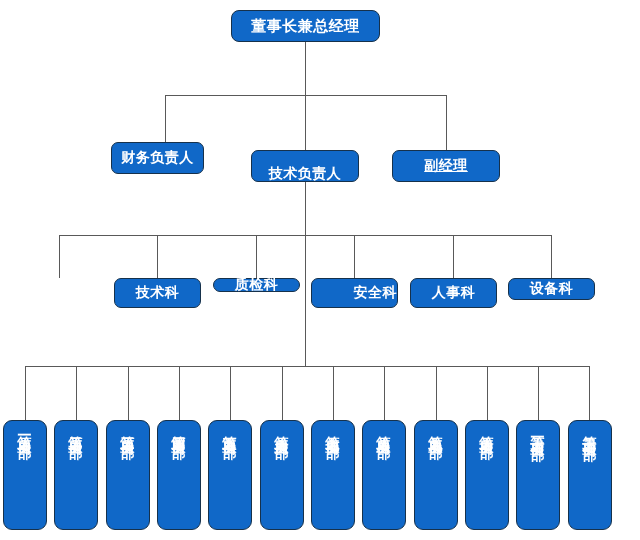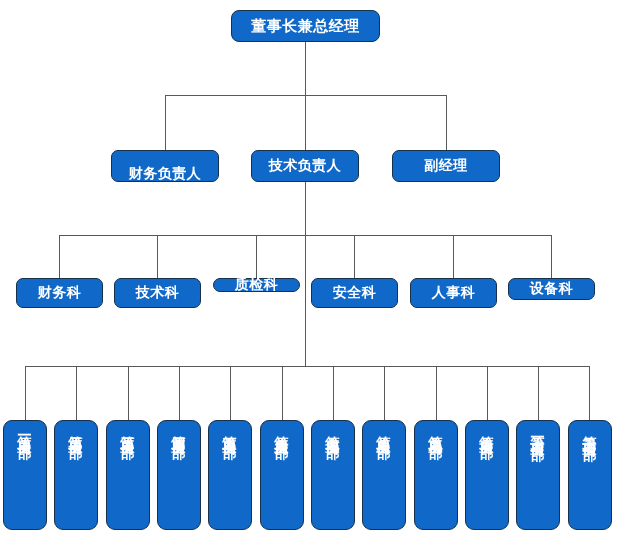--- a/index.html
+++ b/index.html
@@ -101,40 +101,37 @@
   <div class="line line-v" style="left:384px; top:366px; height:54px;"></div>
   <div class="line line-v" style="left:436px; top:366px; height:54px;"></div>
   <div class="line line-v" style="left:487px; top:366px; height:54px;"></div>
   <div class="line line-v" style="left:538px; top:366px; height:54px;"></div>
   <div class="line line-v" style="left:589px; top:366px; height:54px;"></div>
 
   <div class="node node-root" style="left:231px; top:10px; width:149px; height:32px;">
     <span>董事长兼总经理</span>
   </div>
 
-  <div class="node node-l2" style="left:111px; top:150px; width:108px; height:32px;align-items:flex-end;">
+  <div class="node node-l2" style="left:111px; top:142px; width:93px; height:32px;">
     <span>财务负责人</span>
   </div>
-  <div class="node node-l2" style="left:251px; top:150px; width:108px; height:32px;">
+  <div class="node node-l2" style="left:251px; top:150px; width:108px; height:32px;align-items:flex-end;">
     <span>技术负责人</span>
   </div>
-  <div class="node node-l2" style="left:392px; top:150px; width:108px; height:32px;">
+  <div class="node node-l2" style="left:392px; top:150px; width:108px; height:32px;text-decoration:underline;">
     <span>副经理</span>
   </div>
 
-  <div class="node node-l3" style="left:16px; top:278px; width:87px; height:30px;">
-    <span>财务科</span>
-  </div>
   <div class="node node-l3" style="left:114px; top:278px; width:87px; height:30px;">
     <span>技术科</span>
   </div>
   <div class="node node-l3" style="left:213px; top:278px; width:87px; height:14px;">
     <span>质检科</span>
   </div>
-  <div class="node node-l3" style="left:311px; top:278px; width:87px; height:30px;">
+  <div class="node node-l3" style="left:311px; top:278px; width:87px; height:30px;justify-content:flex-end;">
     <span>安全科</span>
   </div>
   <div class="node node-l3" style="left:410px; top:278px; width:87px; height:30px;justify-content:center;">
     <span>人事科</span>
   </div>
   <div class="node node-l3" style="left:508px; top:278px; width:87px; height:22px;">
     <span>设备科</span>
   </div>
 
   <div class="node node-l4" style="left:3px; top:420px; width:44px; height:110px;">

